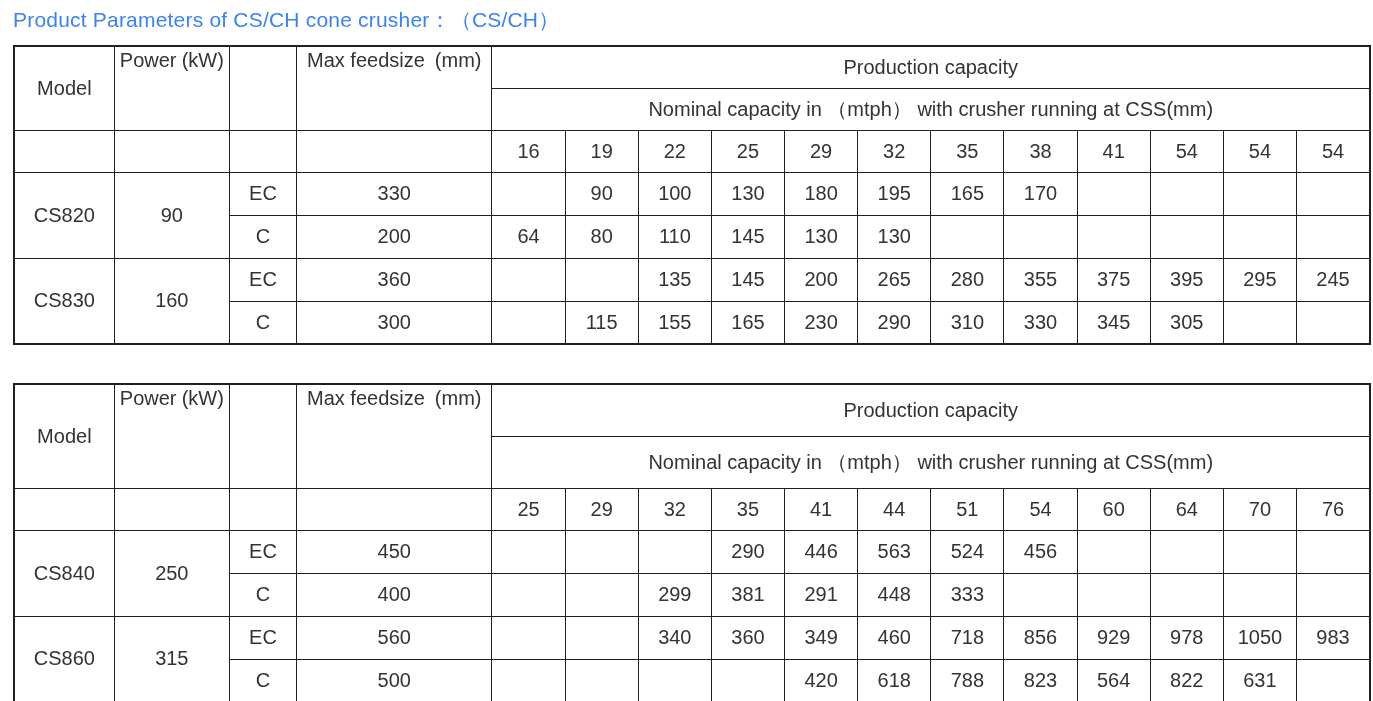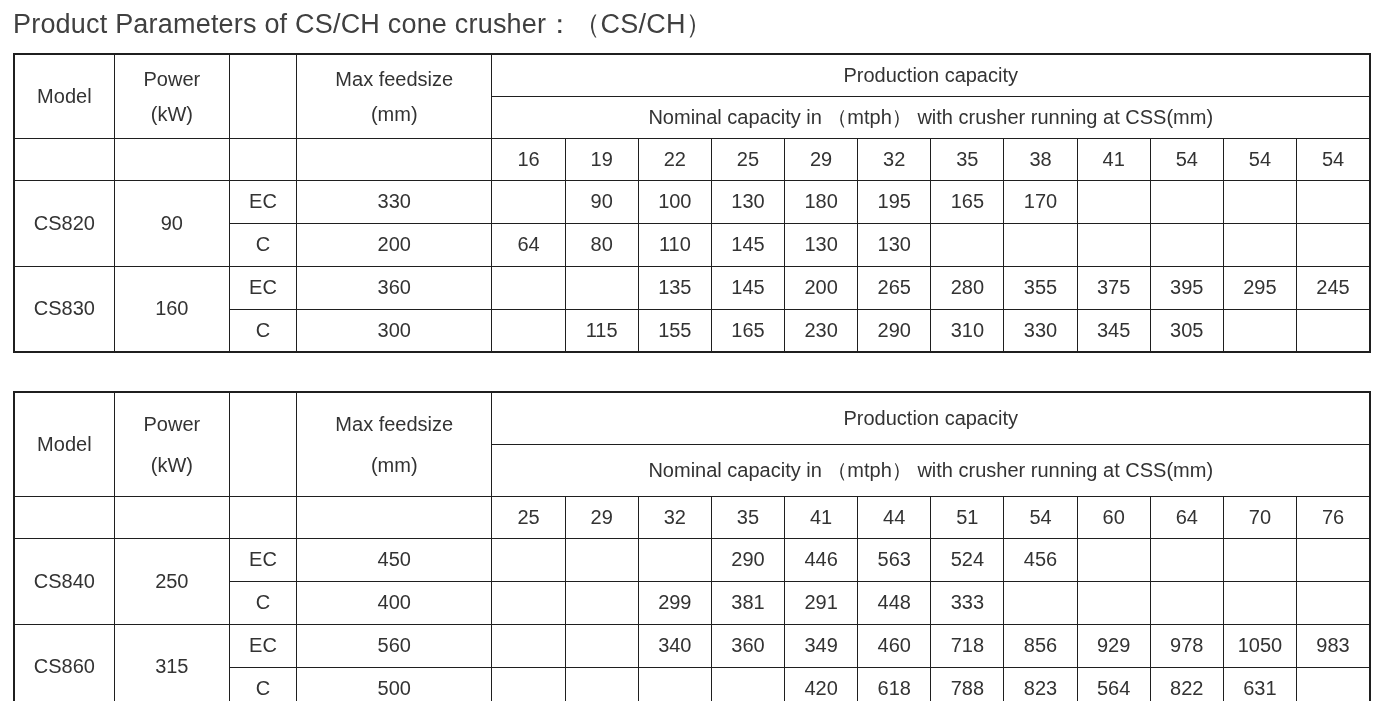--- a/index.html
+++ b/index.html
@@ -6,22 +6,22 @@
   html, body { margin: 0; padding: 0; background: #ffffff; }
   body {
     font-family: "Liberation Sans", "DejaVu Sans", sans-serif;
     color: #333333;
     width: 1373px;
     height: 701px;
     overflow: hidden;
   }
   .page { padding: 6px 0 0 13px; }
   .title {
-    font-size: 27px;
-    color: #404040;
+    font-size: 21px;
+    color: #3b82f6;
     margin: 0 0 11px 0;
     letter-spacing: 0.2px;
   }
   table.ptable {
     border-collapse: collapse;
     table-layout: fixed;
     width: 1358px;
     border: 2px solid #1f1f1f;
   }
   .ptable th, .ptable td {
@@ -41,21 +41,20 @@
   col.c-feed  { width: 195px; }
   col.c-data  { width: 73px; }
   .t1 { --h1: 42px; --h2: 42px; }
   .t2 { --h1: 52px; --h2: 52px; }
   .ptable tr.head-main > th { height: var(--h1); }
   .ptable tr.head-sub  > th { height: var(--h2); }
   .ptable tr.css-row   > td { height: 42px; }
   .ptable tbody tr > td { height: 43px; }
   .twoline {
     display: flex;
-    flex-direction: column;
     justify-content: space-evenly;
     height: calc(var(--h1) + var(--h2) - 4px);
   }
   .twoline span { display: block; line-height: 24px; }
   .tbl-gap-1 { height: 38px; }
 </style>
 </head>
 <body>
 
 <div class="page">

